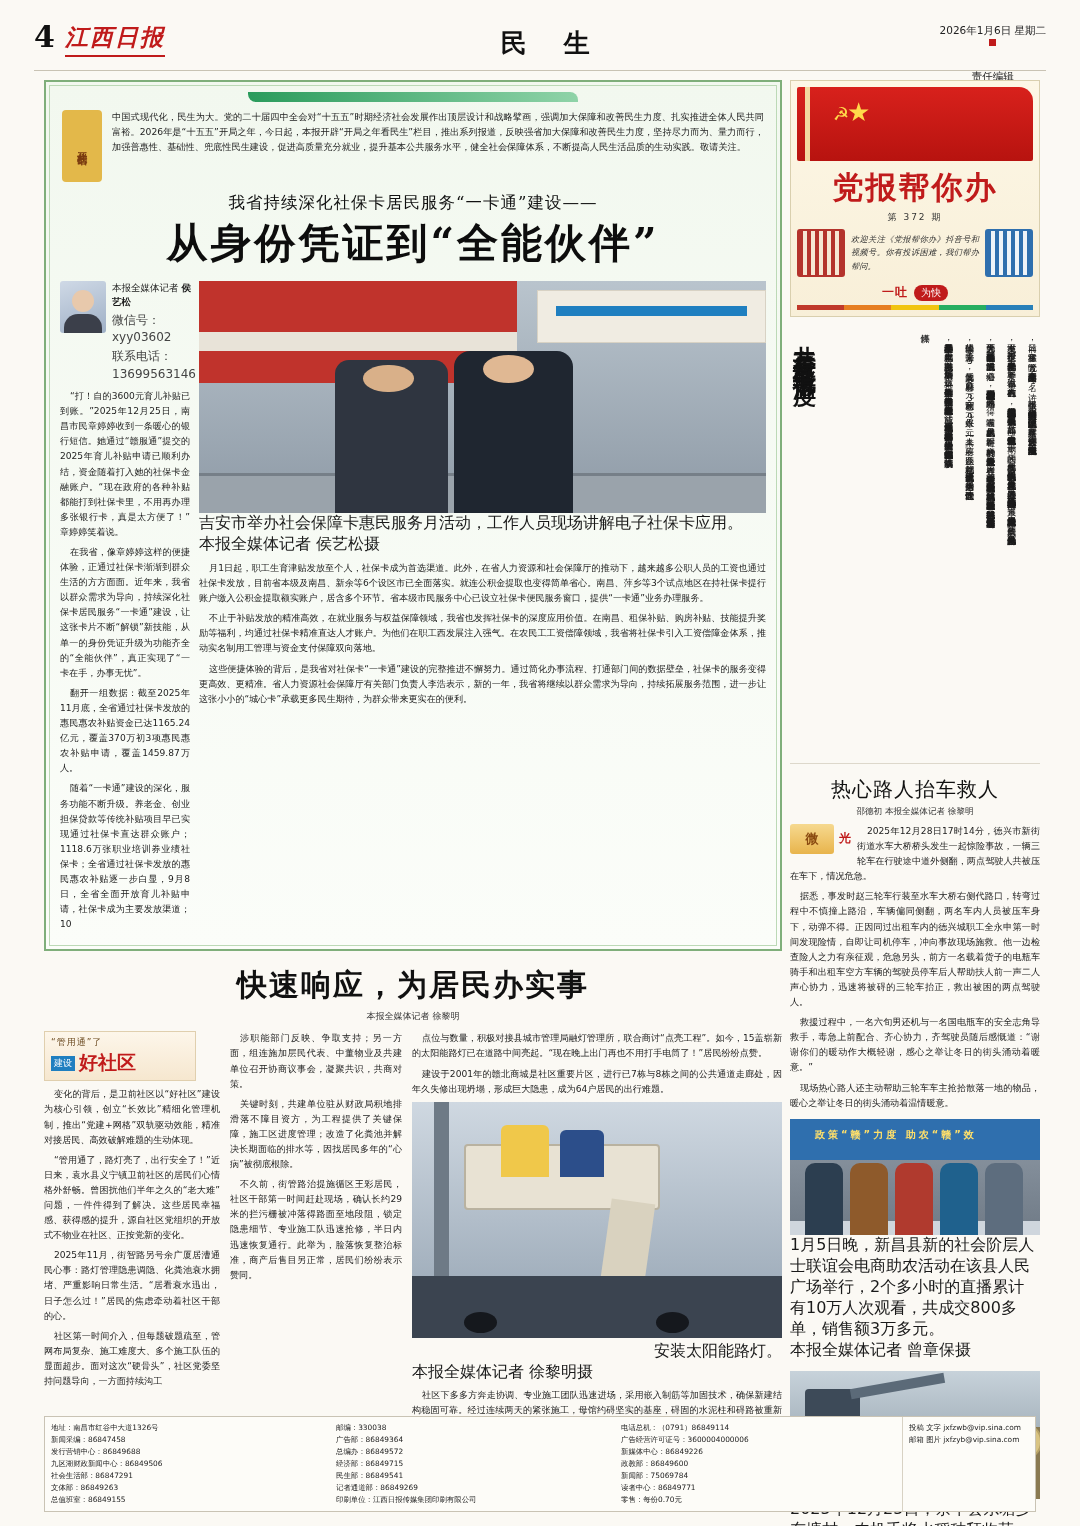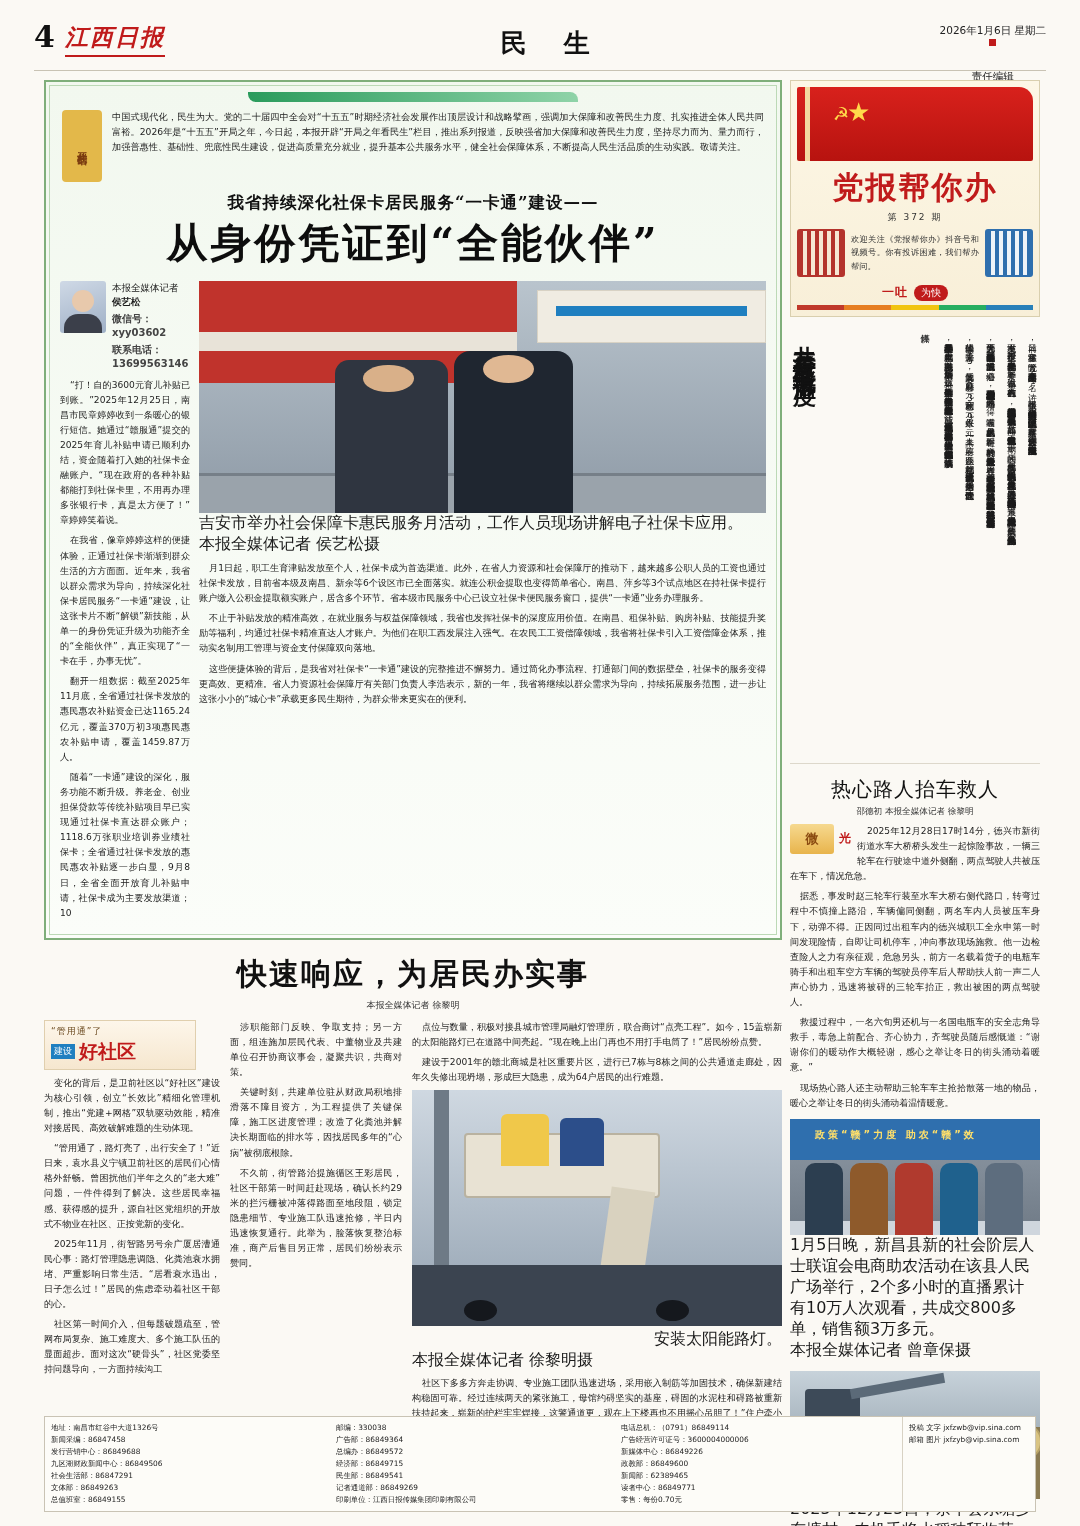--- a/index.html
+++ b/index.html
@@ -68,21 +68,21 @@
   .lead-badge{
     flex:0 0 40px;height:72px;
     background:#e3b84a;color:#7a3b10;border-radius:4px;
     font-size:10px;writing-mode:vertical-rl;text-orientation:upright;
     display:flex;align-items:center;justify-content:center;
     line-height:1.35;letter-spacing:1px;font-weight:700;
   }
   .shoulder{
     text-align:center;margin:10px 0 2px;
     font-family:"DejaVu Serif","Liberation Serif",serif;
-    font-size:16.5px;font-weight:700;color:#111;letter-spacing:1px;
+    font-size:16.5px;font-weight:400;color:#111;letter-spacing:1px;
   }
   .bigtitle{
     text-align:center;margin:2px 0 10px;
     font-family:"DejaVu Serif","Liberation Serif",serif;
     font-size:41px;font-weight:700;color:#0d0d0d;letter-spacing:3px;
   }
 
   .fbody{display:flex;gap:9px;padding:0 4px 2px;}
   .byline-col{width:130px;flex:0 0 130px;}
   .byline{
@@ -96,21 +96,21 @@
   .avatar:after{
     content:"";position:absolute;left:12px;top:9px;width:22px;height:22px;border-radius:50%;
     background:#e8c9ac;
   }
   .avatar:before{
     content:"";position:absolute;left:4px;top:33px;width:38px;height:22px;border-radius:14px 14px 0 0;
     background:#3b3f4a;
   }
   .byline-text{font-size:9.5px;line-height:1.5;}
   .byline-text .nm{font-weight:700;}
-  .byline-meta{font-size:10px;color:#444;line-height:1.45;margin-top:2px;font-weight:bold;}
+  .byline-meta{font-size:12px;color:#444;line-height:1.45;margin-top:2px;}
   .ftext{font-size:9.1px;line-height:1.66;text-align:justify;color:#1c1c1c;}
   .ftext p{margin:0 0 5px;text-indent:1.1em;}
 
   .fphoto-col{flex:1;}
   .photo{
     position:relative;overflow:hidden;background:#6b7480;
   }
 
   
   .p1{height:232px;background:linear-gradient(#b9c4cd,#8e9aa6);}
@@ -172,21 +172,21 @@
   }
   .flag .star{position:absolute;left:50px;top:12px;color:#ffd94a;font-size:26px;line-height:1;}
   .flag .hammer{position:absolute;left:36px;top:16px;color:#ffd94a;font-size:18px;}
   .flag .pole{position:absolute;left:8px;top:0;width:5px;height:100%;background:#f3d9a0;}
   .dbbt{
     text-align:center;margin:6px 0 2px;
     font-family:"DejaVu Serif","Liberation Serif",serif;
     color:#c01b1b;font-size:31px;font-weight:700;letter-spacing:2px;
   }
   .issue{text-align:center;font-size:9px;color:#333;letter-spacing:2px;margin-bottom:5px;}
-  .qrrow{display:flex;align-items:center;gap:6px;justify-content:space-between;}
+  .qrrow{display:flex;align-items:center;gap:6px;justify-content:space-between;font-style:italic;}
   .qr{width:44px;height:44px;background:
      repeating-linear-gradient(90deg,#b4332c 0 4px,#f6e7d4 4px 8px),
      repeating-linear-gradient(0deg,#b4332c 0 4px,transparent 4px 8px);
      border:2px solid #b4332c;border-radius:3px;}
   .qr2{width:44px;height:44px;background:
      repeating-linear-gradient(90deg,#2f6fae 0 4px,#eef3f8 4px 8px),
      repeating-linear-gradient(0deg,#2f6fae 0 4px,transparent 4px 8px);
      border:2px solid #2f6fae;border-radius:3px;}
   .qrtext{font-size:8.2px;line-height:1.6;flex:1;text-align:justify;color:#333;}
   .pillrow{display:flex;align-items:center;justify-content:center;gap:6px;margin:7px 0 2px;}
@@ -478,21 +478,21 @@
       <span>广告部：86849364</span>
       <span>广告经营许可证号：3600004000006</span>
       <span>发行营销中心：86849688</span>
       <span>总编办：86849572</span>
       <span>新媒体中心：86849226</span>
       <span>九区湖财政新闻中心：86849506</span>
       <span>经济部：86849715</span>
       <span>政教部：86849600</span>
       <span>社会生活部：86847291</span>
       <span>民生部：86849541</span>
-      <span>新闻部：62389465</span>
+      <span>新闻部：75069784</span>
       <span>文体部：86849263</span>
       <span>记者通道部：86849269</span>
       <span>读者中心：86849771</span>
       <span>总值班室：86849155</span>
       <span>印刷单位：江西日报传媒集团印刷有限公司</span>
       <span>零售：每份0.70元</span>
     </div>
     <div class="fcol fc2">
       <div>投稿 文字 jxfzwb@vip.sina.com</div>
       <div>邮箱 图片 jxfzyb@vip.sina.com</div>

